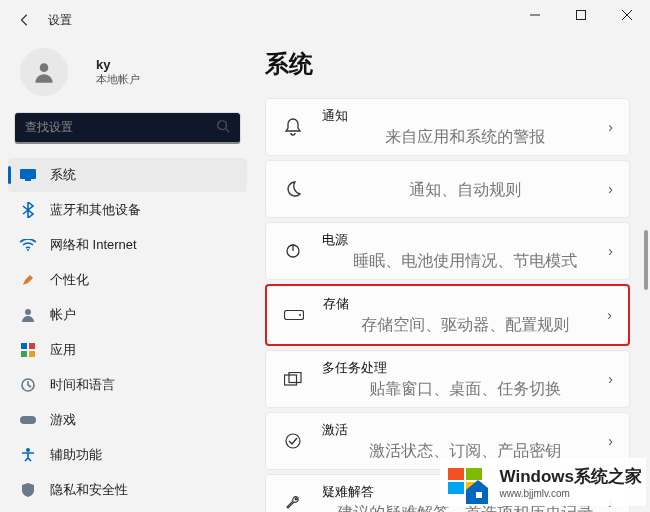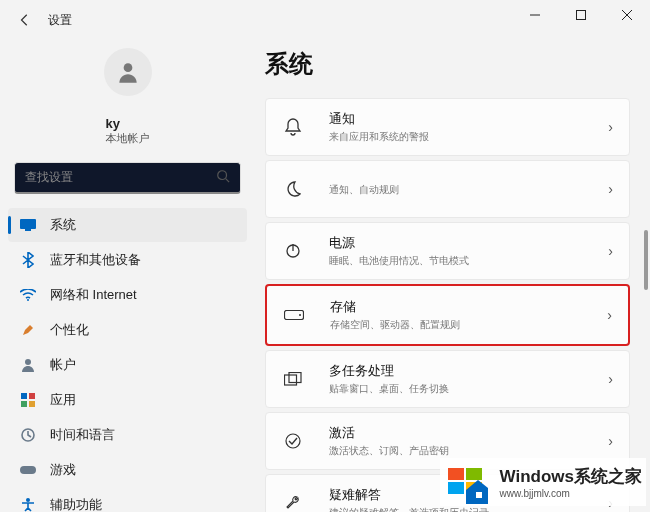--- a/index.html
+++ b/index.html
@@ -6,42 +6,42 @@
 body { width: 650px; height: 512px; background: #f3f3f3; position: relative; overflow: hidden; }
 .window { width: 650px; height: 512px; background: #f3f3f3; position: relative; }
 .titlebar { height: 40px; display: flex; align-items: center; padding-left: 10px; }
 .back-btn { width: 30px; height: 30px; display: flex; align-items: center; justify-content: center; color: #555; font-size: 14px; }
 .title { font-size: 12px; color: #222; margin-left: 8px; }
 .winctrl { position: absolute; right: 0; top: 0; display: flex; }
 .winbtn { width: 46px; height: 30px; display: flex; align-items: center; justify-content: center; color: #222; }
 .winbtn svg { width: 10px; height: 10px; }
 .content { display: flex; height: calc(100% - 40px); }
 .sidebar { width: 255px; padding: 0 8px; }
-.profile { display: flex; align-items: center; padding: 8px 12px 16px; gap: 20px; flex-direction: column; }
+.profile { display: flex; align-items: center; padding: 8px 12px 16px; gap: 28px; }
 .avatar { width: 48px; height: 48px; border-radius: 50%; background: #e8e8e8; display: flex; align-items: center; justify-content: center; }
 .avatar svg { width: 26px; height: 26px; fill: #777; }
 .profile-text .name { font-size: 13px; font-weight: 600; color: #222; }
 .profile-text .sub { font-size: 11px; color: #555; }
 .search { margin: 0 6px 14px; height: 32px; background: #0f172a; border: 1px solid #ddd; border-bottom: 2px solid #888; border-radius: 4px; display: flex; align-items: center; padding: 0 10px; }
 .search-ph { color: #888; font-size: 12px; flex: 1; }
 .search-icon { color: #555; }
 .navlist { list-style: none; }
 .navitem { height: 34px; display: flex; align-items: center; padding: 0 12px; border-radius: 4px; font-size: 13px; color: #222; cursor: pointer; position: relative; margin-bottom: 1px; }
 .navitem.active { background: #eaeaea; }
 .navitem.active::before { content: ""; position: absolute; left: 0; top: 8px; bottom: 8px; width: 3px; background: #0067c0; border-radius: 2px; }
 .navicon { width: 16px; height: 16px; margin-right: 14px; display: flex; align-items: center; justify-content: center; }
 .main { flex: 1; padding: 0 20px 0 10px; overflow: hidden; position: relative; }
 .page-title { font-size: 24px; font-weight: 600; margin: 8px 0 18px; color: #111; }
 .cards { display: flex; flex-direction: column; gap: 4px; }
 .card { background: #fcfcfc; border: 1px solid #e8e8e8; border-radius: 4px; height: 58px; display: flex; align-items: center; padding: 0 16px; cursor: pointer; }
 .card.highlight { border: 2px solid #d82020; height: 62px; }
 .cicon { width: 22px; display: flex; align-items: center; justify-content: center; color: #333; }
-.ctext { flex: 1; margin-left: 25px; }
+.ctext { flex: 1; margin-left: 18px; }
 .ctitle { font-size: 13px; color: #111; }
-.cdesc { font-size: 10px; color: #777; margin-top: 2px; }
+.cdesc { font-size: 16px; color: #777; margin-top: 2px; text-align: center; }
 .chev { color: #555; font-size: 14px; }
 .scrollind { position: absolute; right: 2px; top: 190px; width: 4px; height: 60px; background: #999; border-radius: 2px; }
 .watermark { position: absolute; right: 4px; bottom: 6px; display: flex; align-items: center; gap: 12px; background: rgba(255,255,255,0.9); padding: 2px 4px; }
 .wmlogo { width: 44px; height: 44px; }
 .wmtext .l1 { font-size: 17px; font-weight: 600; color: #222; }
 .wmtext .l2 { font-size: 10px; color: #555; }
 </style>
 </head>
 <body>
 

